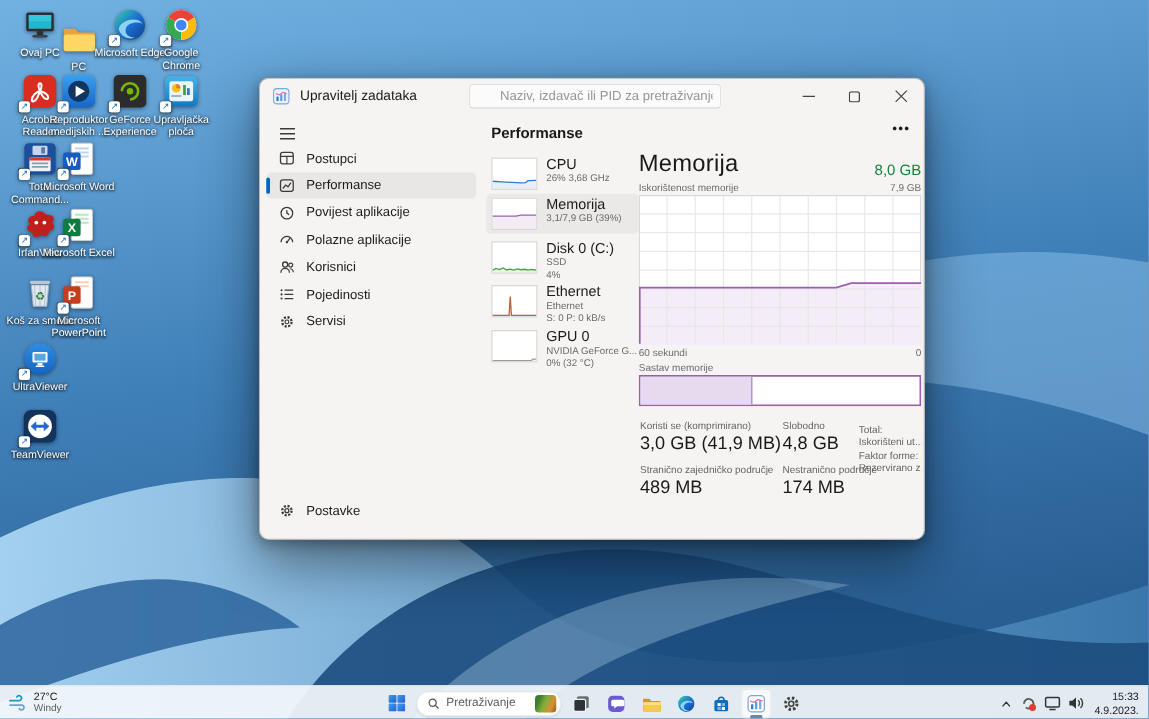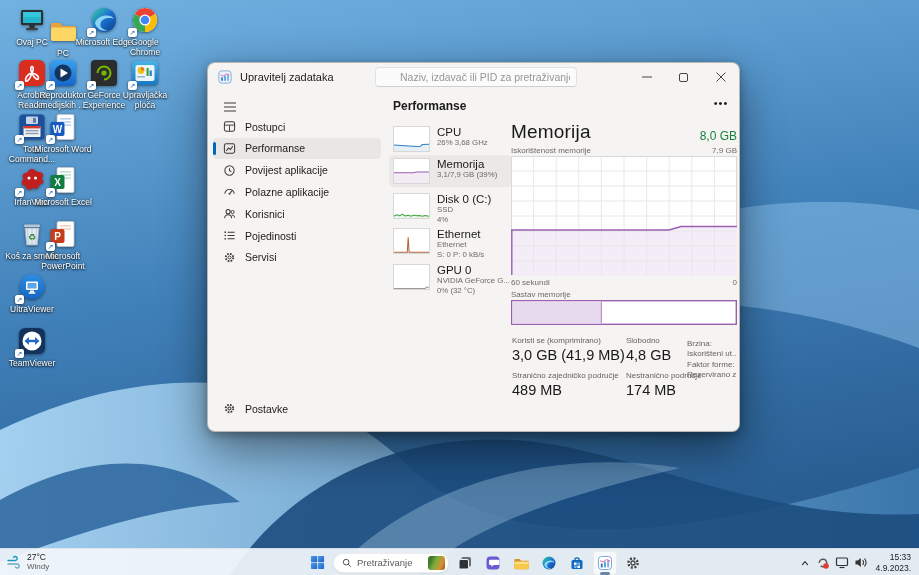--- a/index.html
+++ b/index.html
@@ -544,21 +544,21 @@
           <div class="stat">
             <div class="sl">Stranično zajedničko područje</div>
                  <div class="sv">489 MB</div>
           </div>
           <div class="stat">
             <div class="sl">Nestranično područje</div>
                  <div class="sv">174 MB</div>
           </div>
         </div>
       <div class="side-info" id="mem-side-info">
-          <div>Brzina:</div>
+          <div>Total:</div>
           <div>Iskorišteni ut...</div>
           <div>Faktor forme:</div>
           <div>Rezervirano z...</div>
         </div>
     </div>
   </div>
 
   <div class="taskbar">
     <div class="weather">
       <svg width="15" height="14" viewBox="0 0 15 14">

